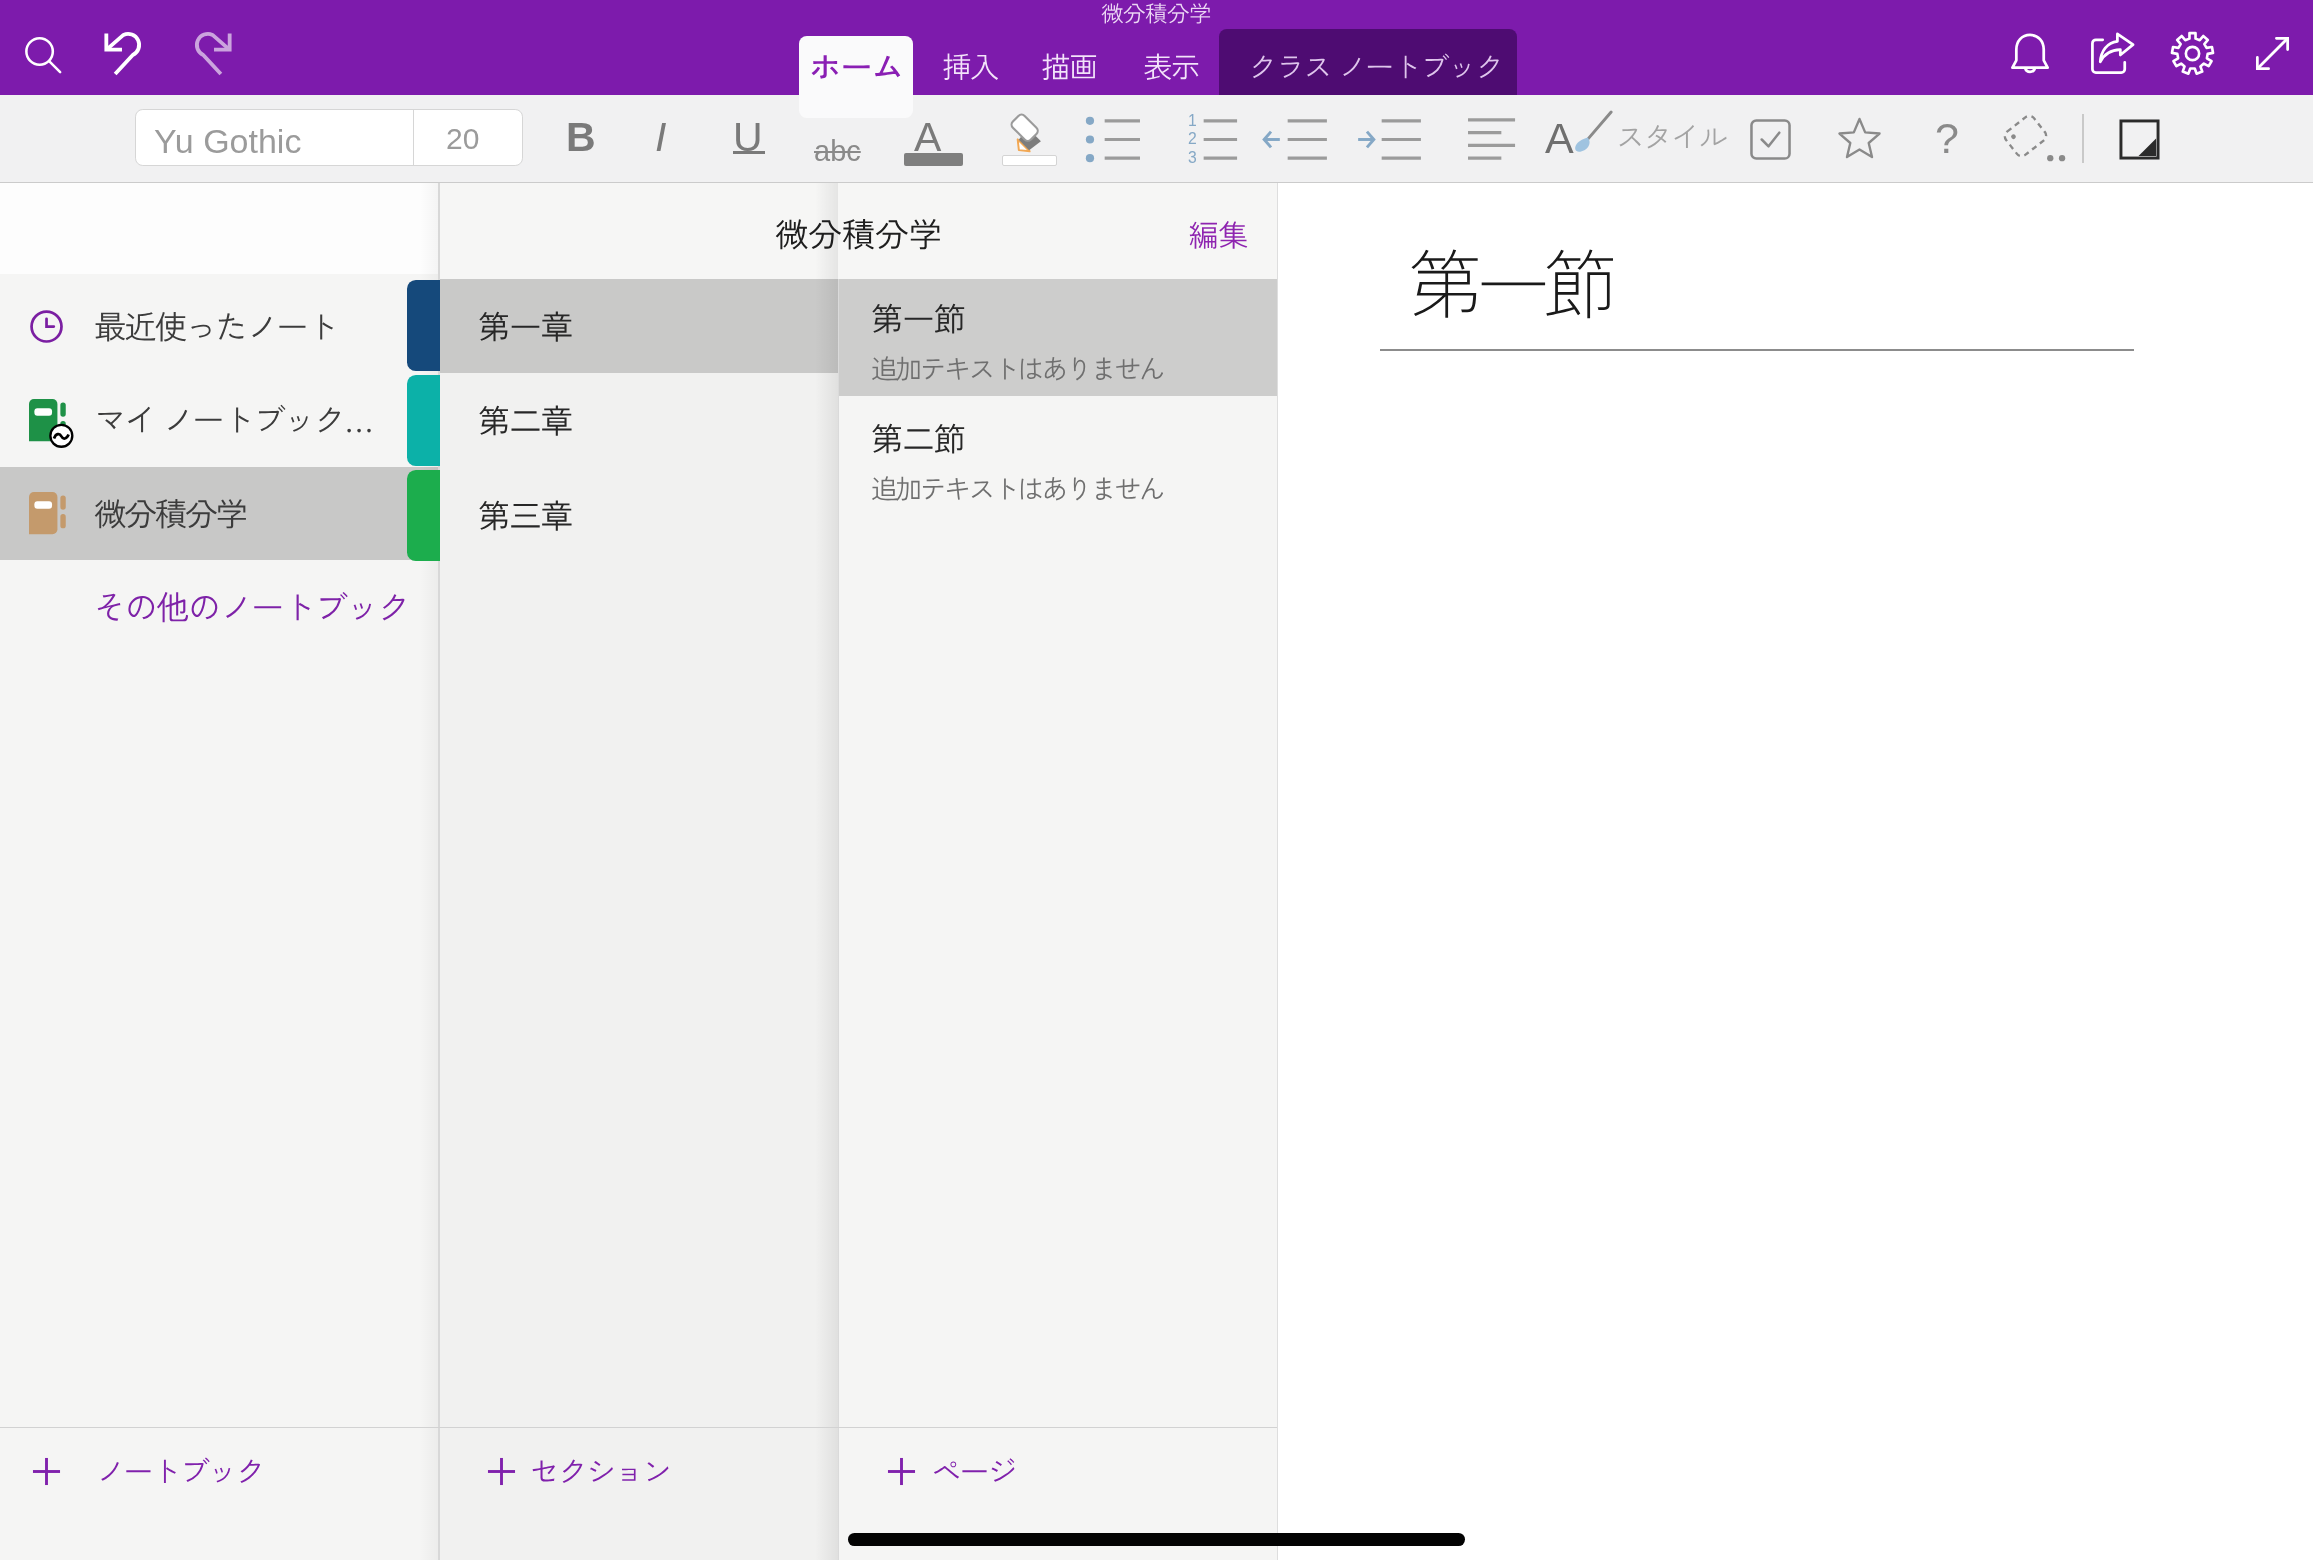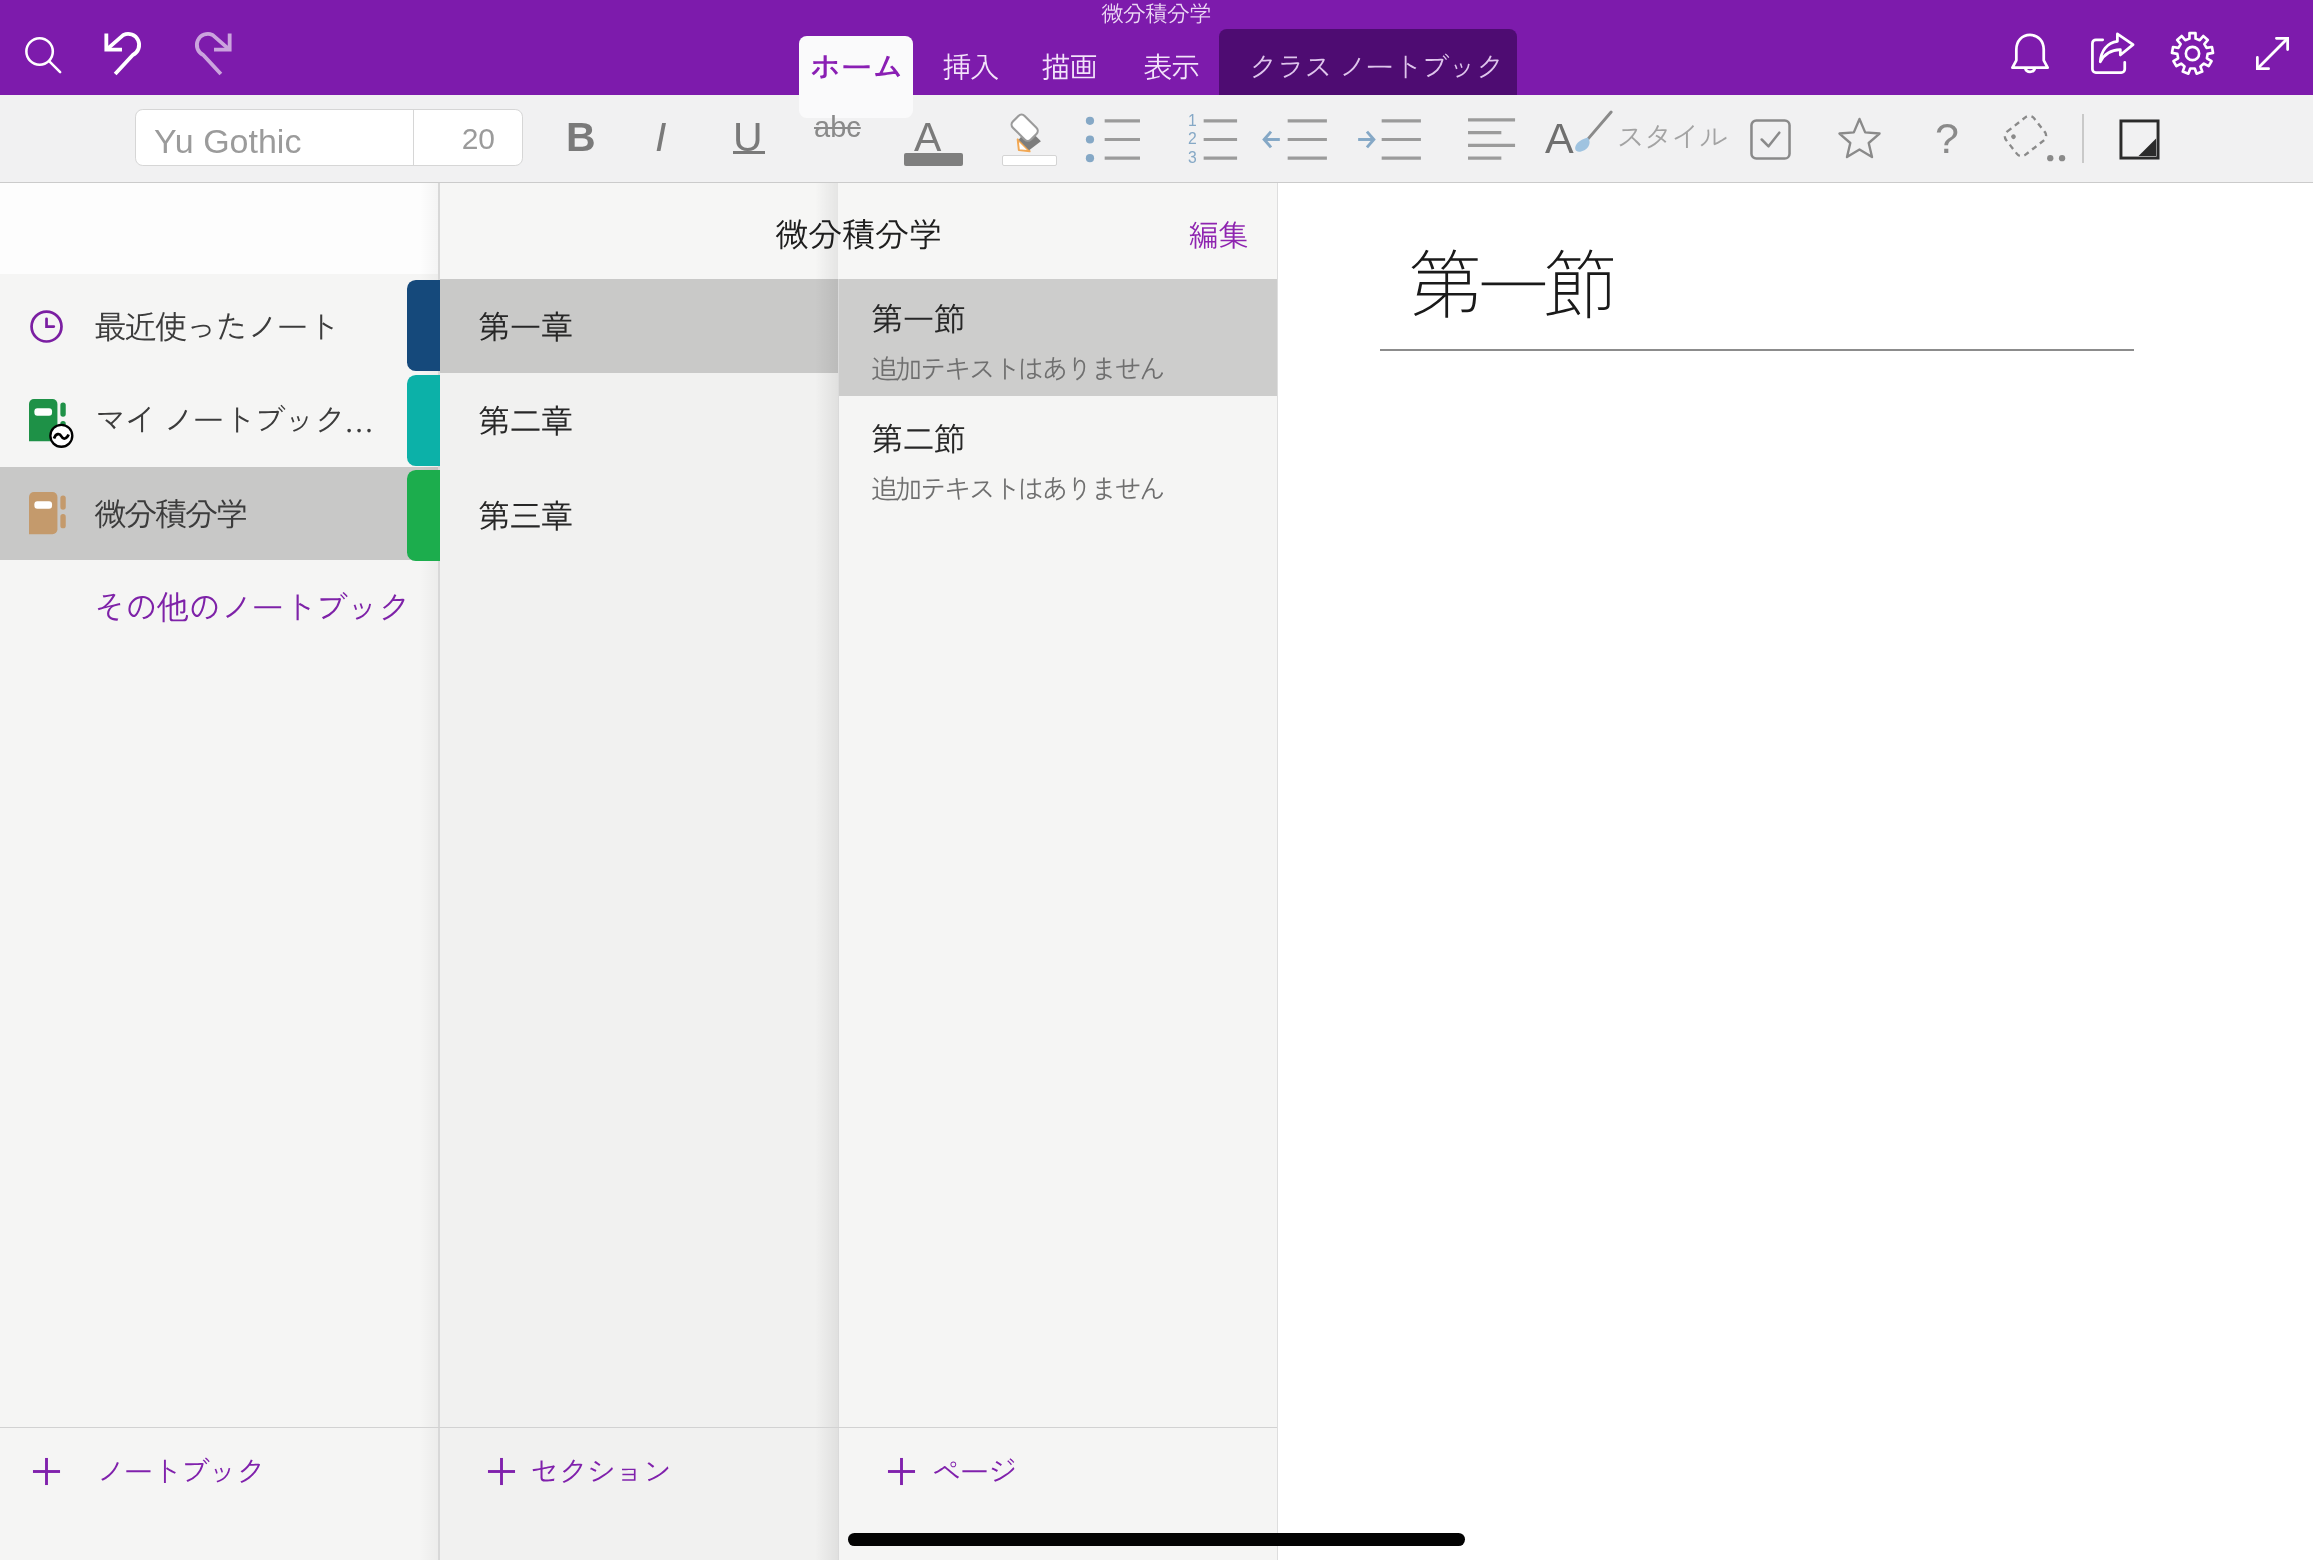--- a/index.html
+++ b/index.html
@@ -61,26 +61,26 @@
 <svg class="abs" style="left:2251px;top:32px" width="43" height="43" viewBox="0 0 44 44">
 <g stroke="#fff" stroke-width="2.8" fill="none" stroke-linecap="round">
 <path d="M7 37 L37 7"></path>
       <path d="M26 6.5 H37.5 V18"></path>
       <path d="M18 37.5 H6.5 V26"></path>
     </g>
   </svg>
 <div class="abs" style="left:135px;top:109px;width:388px;height:57px;background:#fff;border:1.5px solid #d6d6d6;border-radius:7.8px;box-sizing:border-box"></div>
 <div class="abs" style="left:413px;top:110px;width:1px;height:55px;background:#d6d6d6"></div>
 <div class="abs" style="left:154px;top:122px;font-size:34px;color:#9b9b9b">Yu Gothic</div>
-<div class="abs" style="left:446px;top:122px;width:49px;text-align:right;font-size:30px;color:#9b9b9b">20</div>
+<div class="abs" style="left:446px;top:122px;width:49px;text-align:left;font-size:30px;color:#9b9b9b">20</div>
 <div class="abs" style="left:566px;top:117px;font-size:41px;line-height:1;font-weight:bold;color:#7a7a7a">B</div>
 <div class="abs" style="left:655px;top:117px;font-size:41px;line-height:1;font-style:italic;color:#7a7a7a">I</div>
 <div class="abs" style="left:733px;top:117px;font-size:41px;line-height:1;color:#7a7a7a">U</div>
 <div class="abs" style="left:733px;top:151px;width:32px;height:2.9px;background:#7a7a7a"></div>
-<div class="abs" style="left:814px;top:113px;font-size:29px;line-height:1;color:#8a8a8a;text-decoration:line-through">abc</div>
+<div class="abs" style="left:814px;top:137px;font-size:29px;line-height:1;color:#8a8a8a;text-decoration:line-through">abc</div>
 <div class="abs" style="left:914px;top:117px;font-size:41px;line-height:1;color:#7a7a7a">A</div>
 <div class="abs" style="left:904px;top:153px;width:59px;height:12.7px;background:#7f7f7f;border-radius:2px"></div>
 <svg class="abs" style="left:1006px;top:108px" width="61" height="49" viewBox="0 0 62 50">
 <path d="M13 43 L24 44.2 L11.8 32 Z" fill="#fff" stroke="#F2A854" stroke-width="2" stroke-linejoin="round"></path>
 <path d="M23.5 43.1 L35.5 33.9 L22.1 20.5 L12.9 32.5 Z" fill="#7d7d7d"></path>
 <g transform="rotate(-45 27.4 28.6)">
       <rect x="18.9" y="3.6" width="17" height="26" rx="4.5" fill="#fff" stroke="#9b9b9b" stroke-width="2.2"></rect>
     </g>
 </svg>
 <div class="abs" style="left:1002px;top:155px;width:55px;height:10.8px;background:#fff;border:1.2px solid #d4d4d4;border-radius:2px;box-sizing:border-box"></div>

